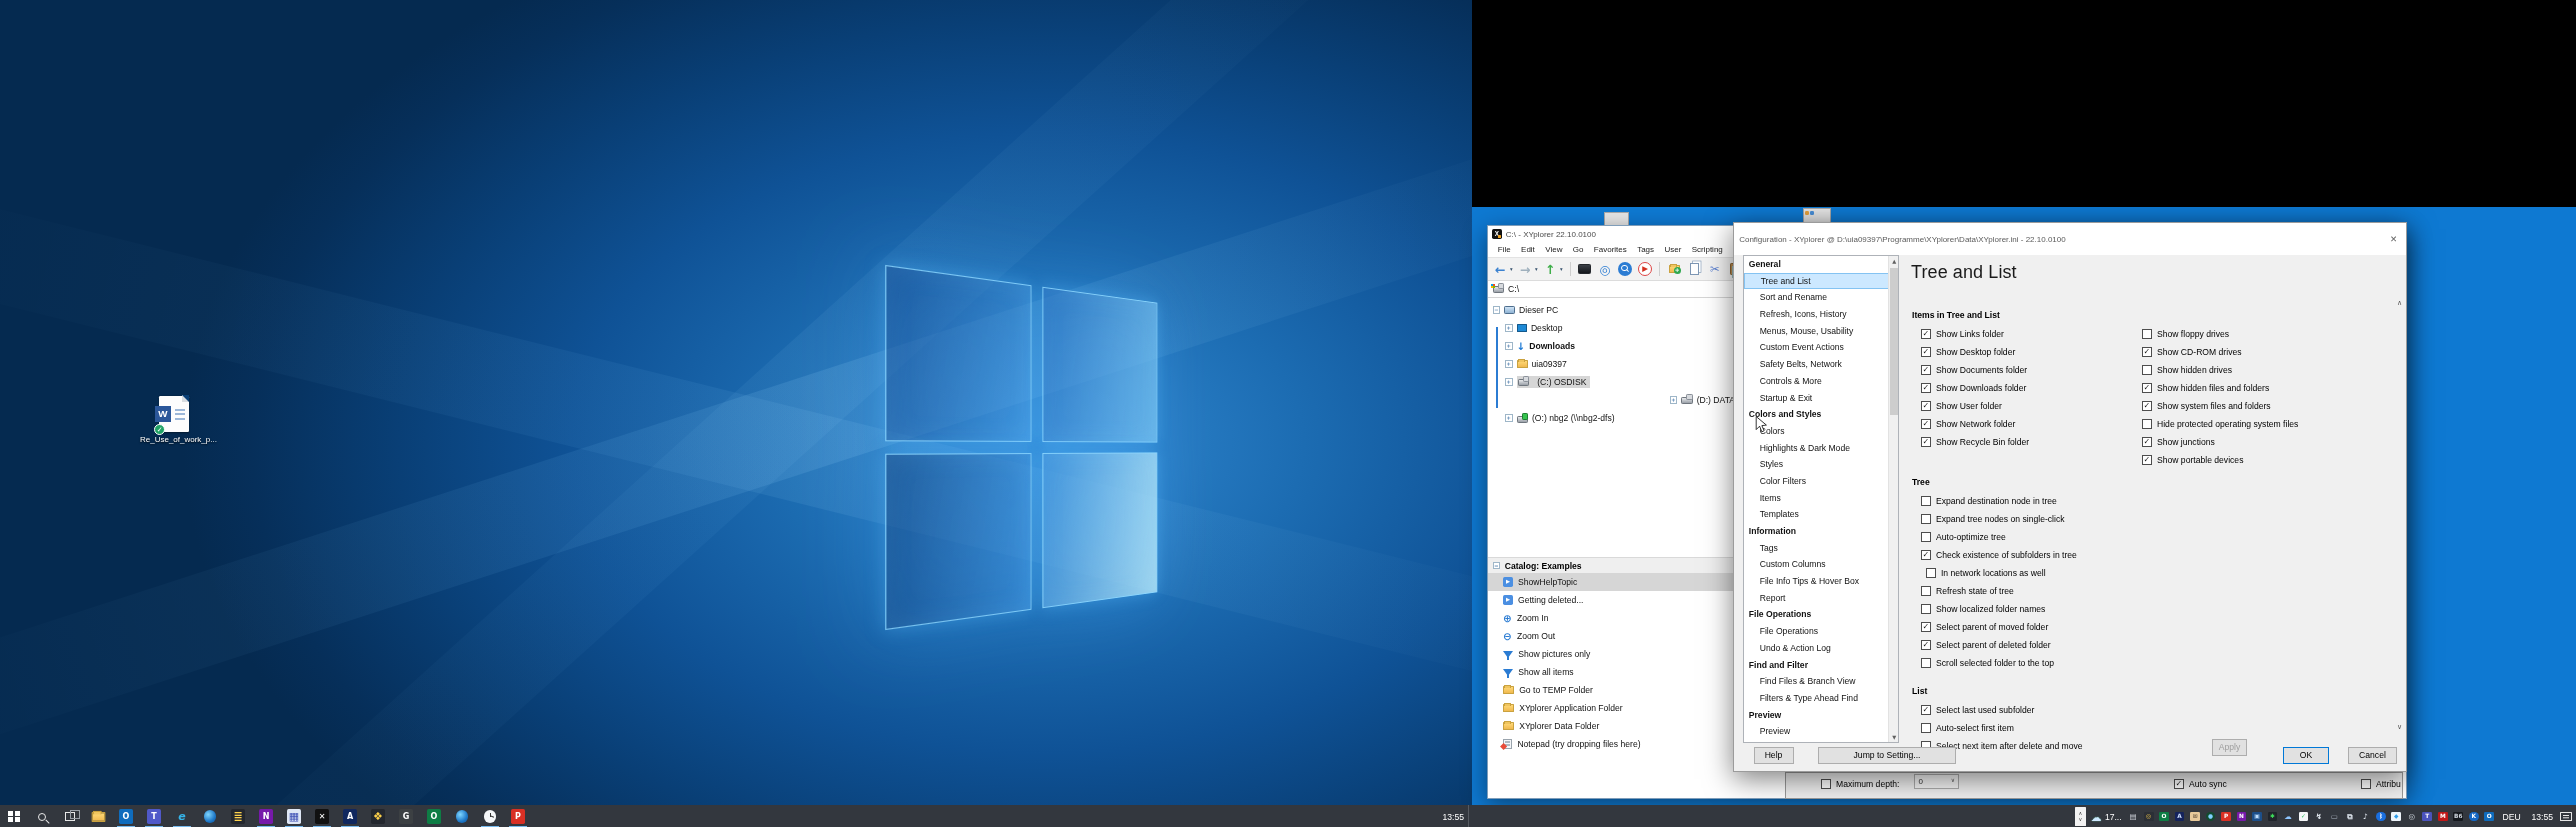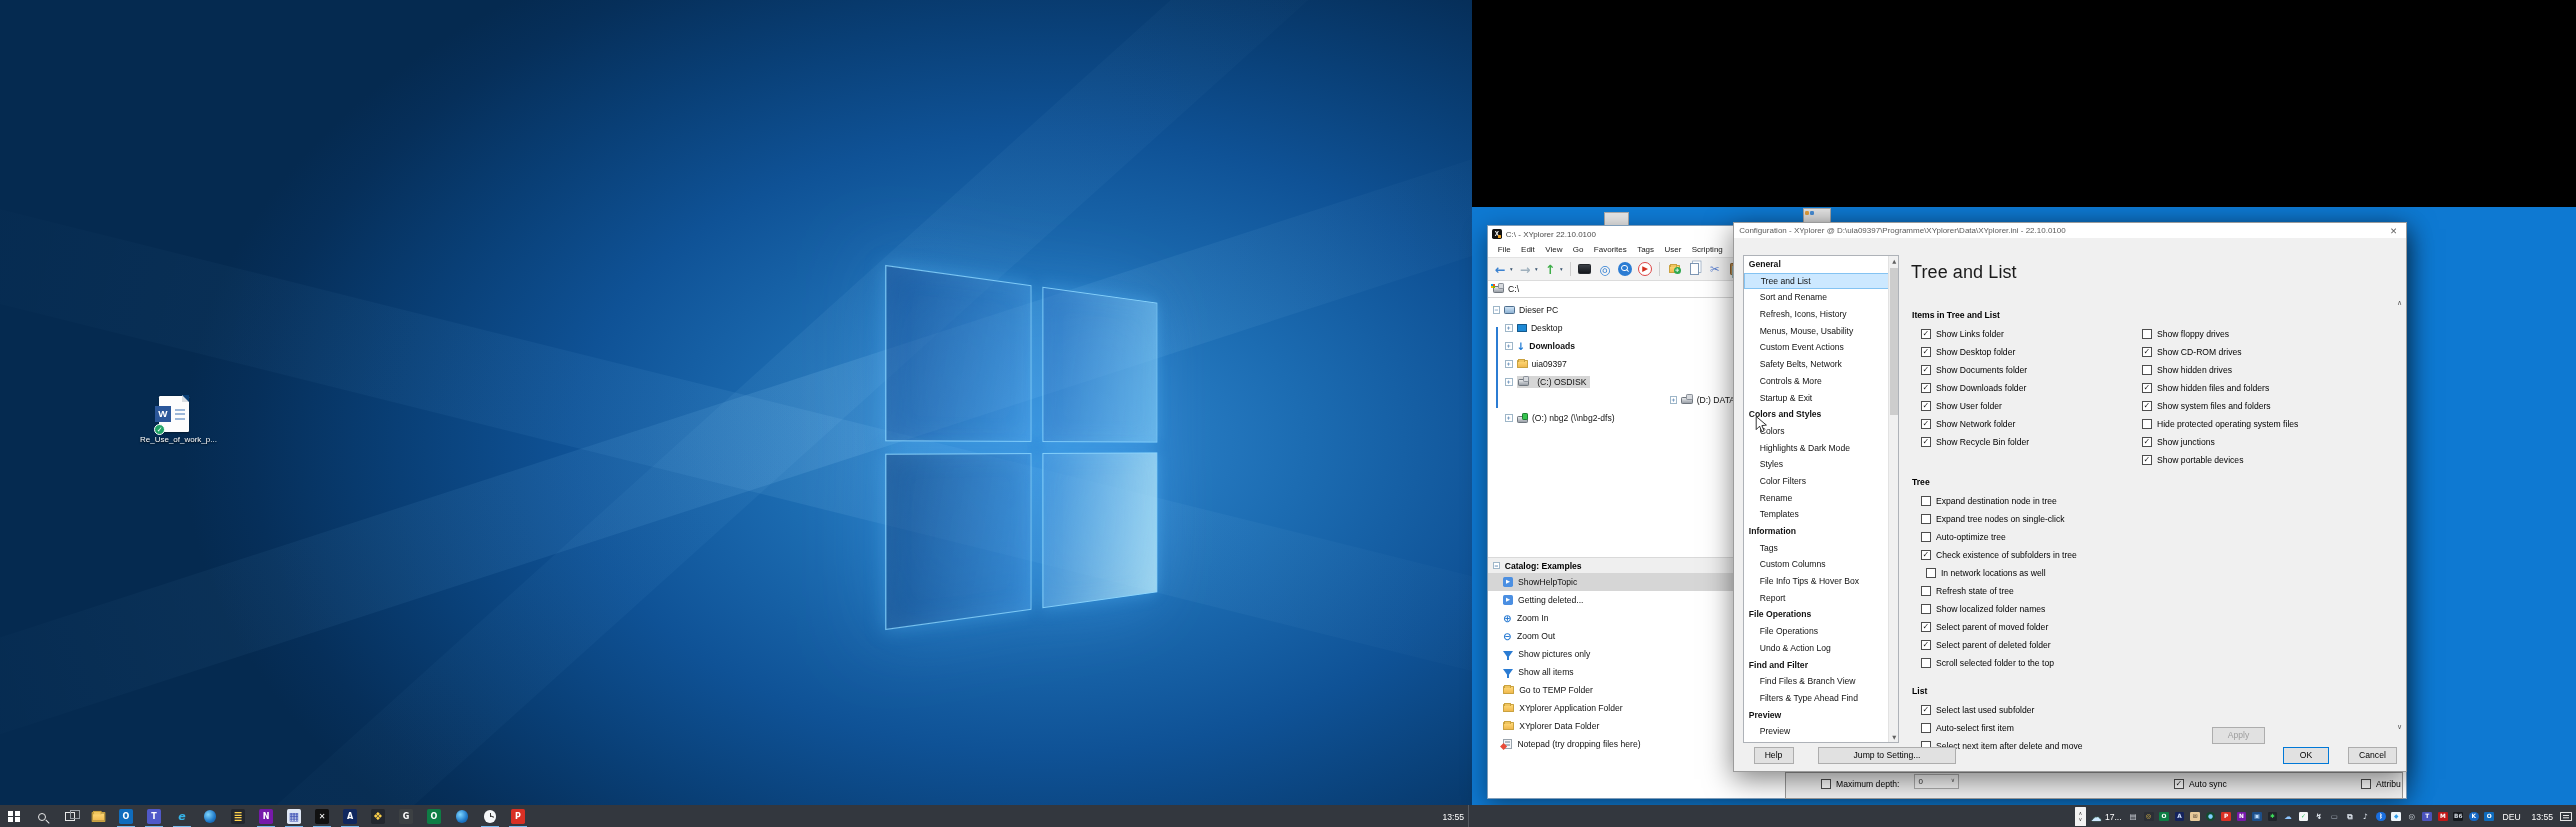--- a/index.html
+++ b/index.html
@@ -119,21 +119,21 @@
   
   #strip { left:1785px; top:772px; width:618px; height:27px; background:#f0f0f0; border:0.6px solid #9a9a9a; z-index:4; overflow:hidden; }
   #strip .cb { position:absolute; top:1.7px; }
   .combo { position:absolute; left:128px; top:1.2px; width:45px; height:14.4px; background:#f6f6f6; border:0.6px solid #adadad;
     font-size:8px; color:#333; padding:1.7px 3.5px; }
   .combo .dn { position:absolute; right:2.9px; top:2.3px; font-size:5.8px; color:#555; }
 
   
   #cfg { left:1733px; top:222px; width:674px; height:550px; background:#f0f0f0; border:0.6px solid #9b9b9b;
     box-shadow:0 7px 26.5px rgba(0,0,0,.5); z-index:5; }
-  #cfg .tbar { position:absolute; left:0; top:0; right:0; height:15px; background:#fff; display:flex; align-items:center; }
+  #cfg .tbar { position:absolute; left:0; top:0; right:0; height:32px; background:#fff; display:flex; align-items:center; }
   #cfg .tbar .t { font-size:8px; color:#5a5a5a; padding-left:5.2px; flex:1; white-space:nowrap; overflow:hidden; }
   #cfg .tbar .x { width:25px; text-align:center; color:#666; font-size:8.6px; font-family:"DejaVu Sans",sans-serif; }
   #nav { position:absolute; left:9.2px; top:32px; width:156px; height:488px; background:#fff; border:0.6px solid #aeb2b8; overflow:hidden; }
   .nitem { height:16.7px; line-height:16.7px; font-size:8.6px; color:#111; padding-left:15.5px; white-space:nowrap; }
   .nitem.hdr { font-weight:bold; padding-left:4.6px; }
   .nitem.sel { background:#cce8ff; border:0.6px solid #84c3f2; line-height:15.5px; }
   #navsb { position:absolute; right:0; top:0; width:9.8px; height:100%; background:#f0f0f0; border-left:0.6px solid #e2e2e2; }
   #navsb .a { position:absolute; left:0; width:9.8px; text-align:center; font-size:5.2px; color:#606060; font-family:"DejaVu Sans",sans-serif; }
   #navsb .thumb { position:absolute; left:0.6px; top:11.5px; width:8.6px; height:147px; background:#cdcdcd; }
 
@@ -422,21 +422,21 @@
           <div class="nitem">Menus, Mouse, Usability</div>
           <div class="nitem">Custom Event Actions</div>
           <div class="nitem">Safety Belts, Network</div>
           <div class="nitem">Controls &amp; More</div>
           <div class="nitem">Startup &amp; Exit</div>
           <div class="nitem hdr">Colors and Styles</div>
           <div class="nitem">Colors</div>
           <div class="nitem">Highlights &amp; Dark Mode</div>
           <div class="nitem">Styles</div>
           <div class="nitem">Color Filters</div>
-          <div class="nitem">Rename</div>
+          <div class="nitem">Items</div>
           <div class="nitem">Templates</div>
           <div class="nitem hdr">Information</div>
           <div class="nitem">Tags</div>
           <div class="nitem">Custom Columns</div>
           <div class="nitem">File Info Tips &amp; Hover Box</div>
           <div class="nitem">Report</div>
           <div class="nitem hdr">File Operations</div>
           <div class="nitem">File Operations</div>
           <div class="nitem">Undo &amp; Action Log</div>
           <div class="nitem hdr">Find and Filter</div>
@@ -578,21 +578,21 @@
           <span class="box"></span>
           <span>Select next item after delete and move</span>
         </label>
       </div>
 
     <span class="mainsb" style="top:76px;">∧</span>
     <span class="mainsb" style="top:500px;">∨</span>
 
     <div class="btn" style="left:19.5px;  top:524px; width:40px;">Help</div>
     <div class="btn" style="left:84px; top:524px; width:138px;">Jump to Setting...</div>
-    <div class="btn disabled" style="left:478px; top:504px; width:53px;">Apply</div>
+    <div class="btn disabled" style="left:478px; top:516px; width:35px;">Apply</div>
     <div class="btn default" style="left:549px; top:524px; width:46px;">OK</div>
     <div class="btn" style="left:614px; top:524px; width:49px;">Cancel</div>
   </div>
 
   <svg id="cursor" class="abs" style="left:1755px; top:416px;" width="12.6" height="17" viewBox="0 0 22 30">
     <polygon points="2,1 2,24 8,18 12,28 16,26 12,17 20,16" fill="#fff" stroke="#000" stroke-width="1.4"></polygon>
   </svg>
 
   <div id="tb1" class="taskbar abs">
     <div id="tb1-icons" style="display:flex;">

